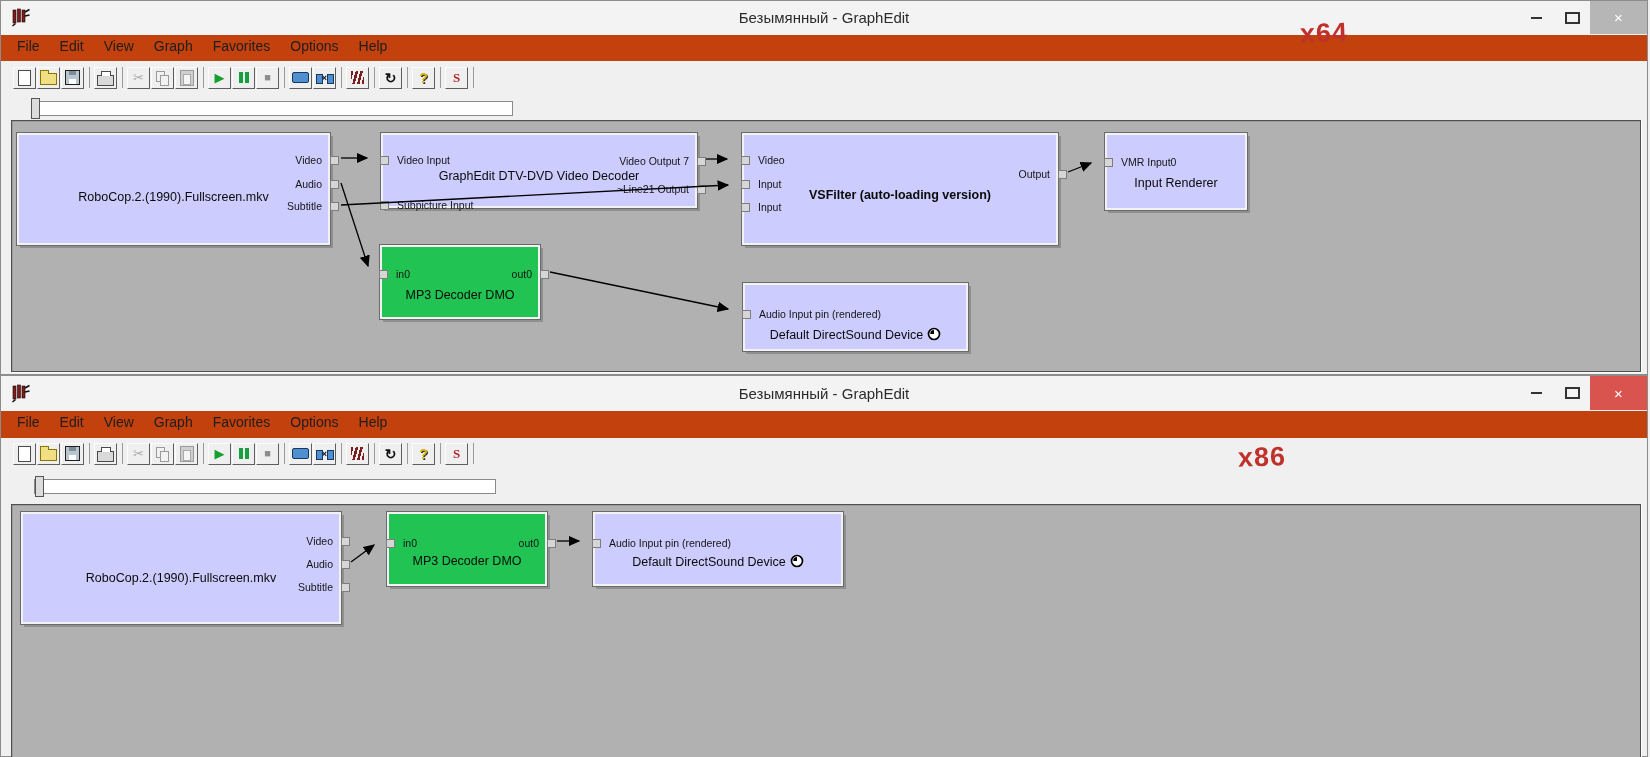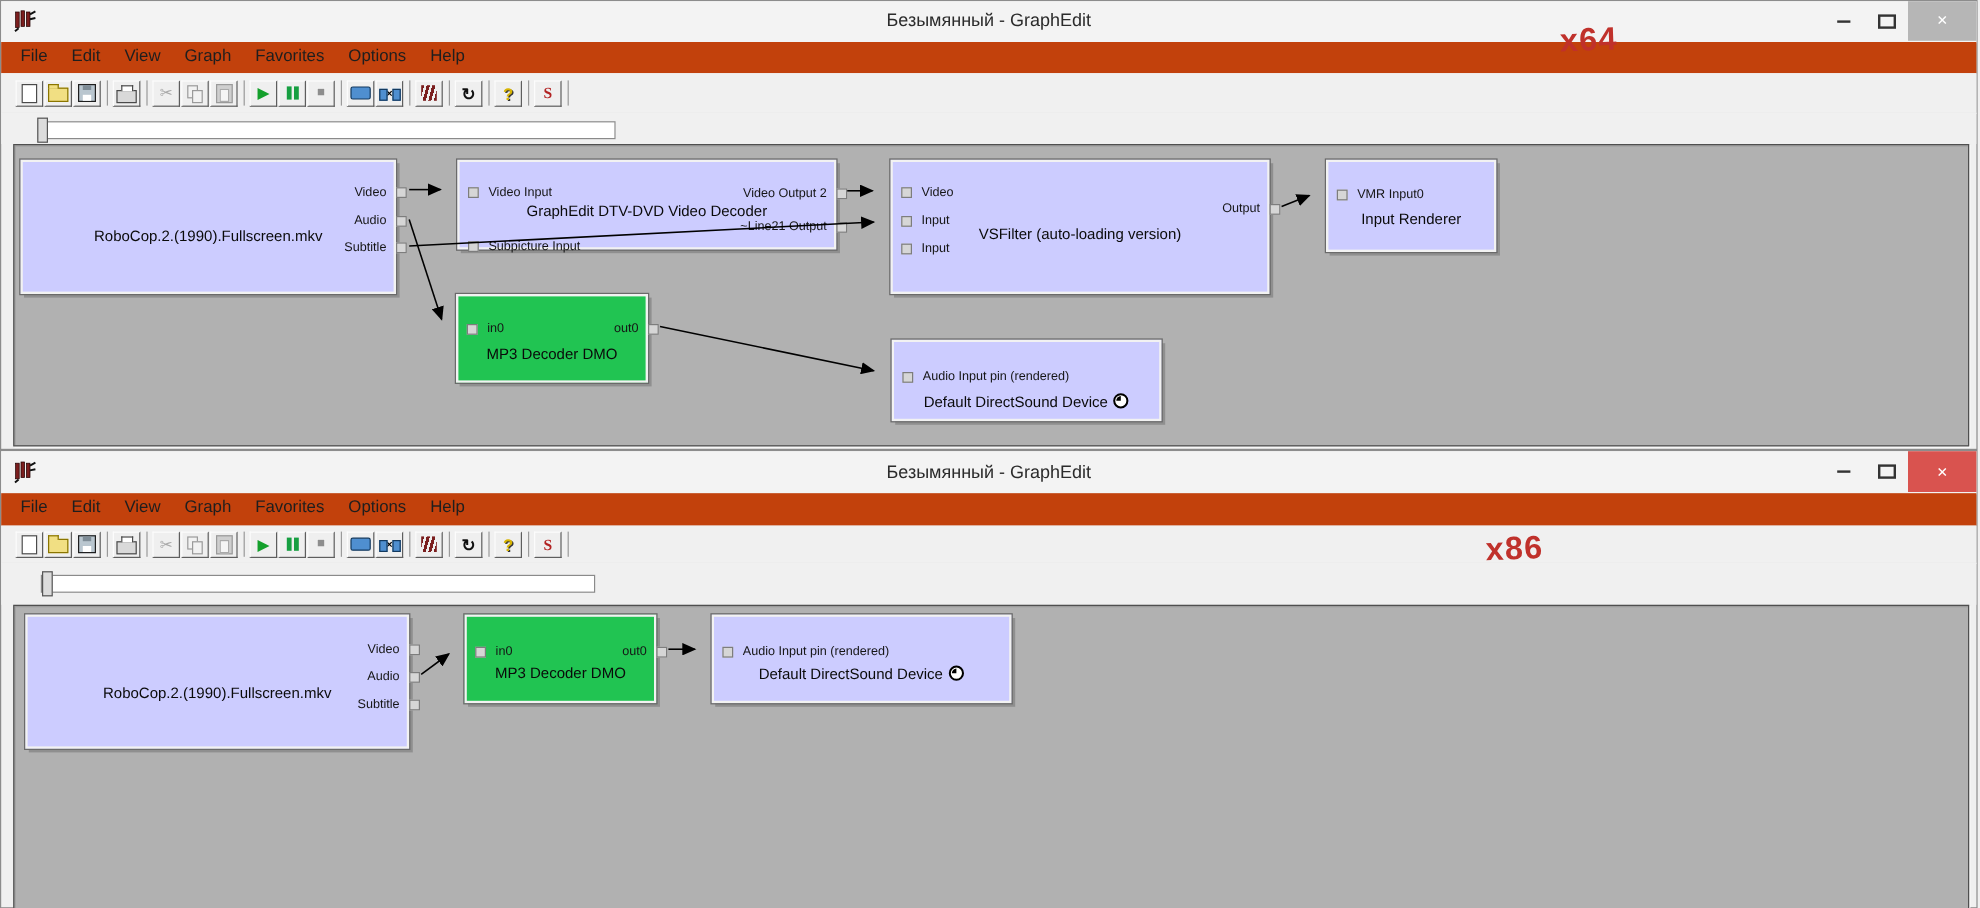--- a/index.html
+++ b/index.html
@@ -52,21 +52,21 @@
   .c-play{color:#14a02c;} .c-stop{color:#8d8d8d;font-size:11px;} .c-cut{color:#a9a9a9;}
   .c-ref{color:#101010;font-weight:bold;font-size:14px;}
   .c-help{color:#d8b400;font-weight:bold;font-size:14px;text-shadow:1px 1px 0 #333;}
   .c-stats{color:#b22222;font-weight:bold;font-size:13px;font-family:"Liberation Serif",serif;}
 
   
   .fbox{position:absolute;border:2px solid #f2f2f2;outline:1px solid #6a6a6a;
         box-shadow:3px 3px 0 0 #8f8f8f;box-sizing:border-box;}
   .ftitle{position:absolute;left:0;right:0;text-align:center;font-size:12.5px;color:#0a0a0a;white-space:nowrap;}
   .pin{position:absolute;height:12px;line-height:12px;font-size:10.5px;color:#151515;white-space:nowrap;}
-  .pin.r{right:6px;} .pin.l{left:24px;}
+  .pin.r{right:6px;} .pin.l{left:14px;}
   .sq{position:absolute;width:7px;height:7px;top:2px;background:#d6d6d6;border:1px solid #7d7d7d;}
   .pin.r .sq{right:-17px;} .pin.l .sq{left:-17px;}
   .clk{vertical-align:-2px;margin-left:4px;}
 
   
   #wires{position:absolute;left:0;top:0;pointer-events:none;}
   .annot{position:absolute;font-size:27px;font-weight:bold;transform:rotate(-2deg);letter-spacing:1px;}
 </style>
 </head>
 <body>
@@ -269,32 +269,32 @@
     <div class="ftitle" style="top:55px;">RoboCop.2.(1990).Fullscreen.mkv</div>
     <div class="pin r" style="top:19px;"><span>Video</span><i class="sq"></i></div>
     <div class="pin r" style="top:43px;"><span>Audio</span><i class="sq"></i></div>
     <div class="pin r" style="top:65px;"><span>Subtitle</span><i class="sq"></i></div>
   </div>
 
   <div class="fbox" style="left:381px;top:133px;width:316px;height:75px;background:#ccccff;">
     <div class="ftitle" style="top:34px;">GraphEdit DTV-DVD Video Decoder</div>
     <div class="pin l" style="top:19px;"><span>Video Input</span><i class="sq"></i></div>
     <div class="pin l" style="top:48px;margin-top:16px;"><span>Subpicture Input</span><i class="sq"></i></div>
-    <div class="pin r" style="top:20px;"><span>Video Output 2</span><i class="sq"></i></div>
+    <div class="pin r" style="top:20px;"><span>Video Output 7</span><i class="sq"></i></div>
     <div class="pin r" style="top:48px;"><span>~Line21 Output</span><i class="sq"></i></div>
   </div>
 
   <div class="fbox" style="left:380px;top:245px;width:160px;height:74px;background:#21c452;">
     <div class="ftitle" style="top:41px;">MP3 Decoder DMO</div>
     <div class="pin l" style="top:21px;"><span>in0</span><i class="sq"></i></div>
     <div class="pin r" style="top:21px;"><span>out0</span><i class="sq"></i></div>
   </div>
 
   <div class="fbox" style="left:742px;top:133px;width:316px;height:112px;background:#ccccff;">
-    <div class="ftitle" style="top:53px;">VSFilter (auto-loading version)</div>
+    <div class="ftitle" style="top:53px;font-weight:bold;">VSFilter (auto-loading version)</div>
     <div class="pin l" style="top:19px;"><span>Video</span><i class="sq"></i></div>
     <div class="pin l" style="top:43px;"><span>Input</span><i class="sq"></i></div>
     <div class="pin l" style="top:66px;"><span>Input</span><i class="sq"></i></div>
     <div class="pin r" style="top:33px;"><span>Output</span><i class="sq"></i></div>
   </div>
 
   <div class="fbox" style="left:1105px;top:133px;width:142px;height:77px;background:#ccccff;">
     <div class="ftitle" style="top:41px;">Input Renderer</div>
     <div class="pin l" style="top:21px;"><span>VMR Input0</span><i class="sq"></i></div>
   </div>

